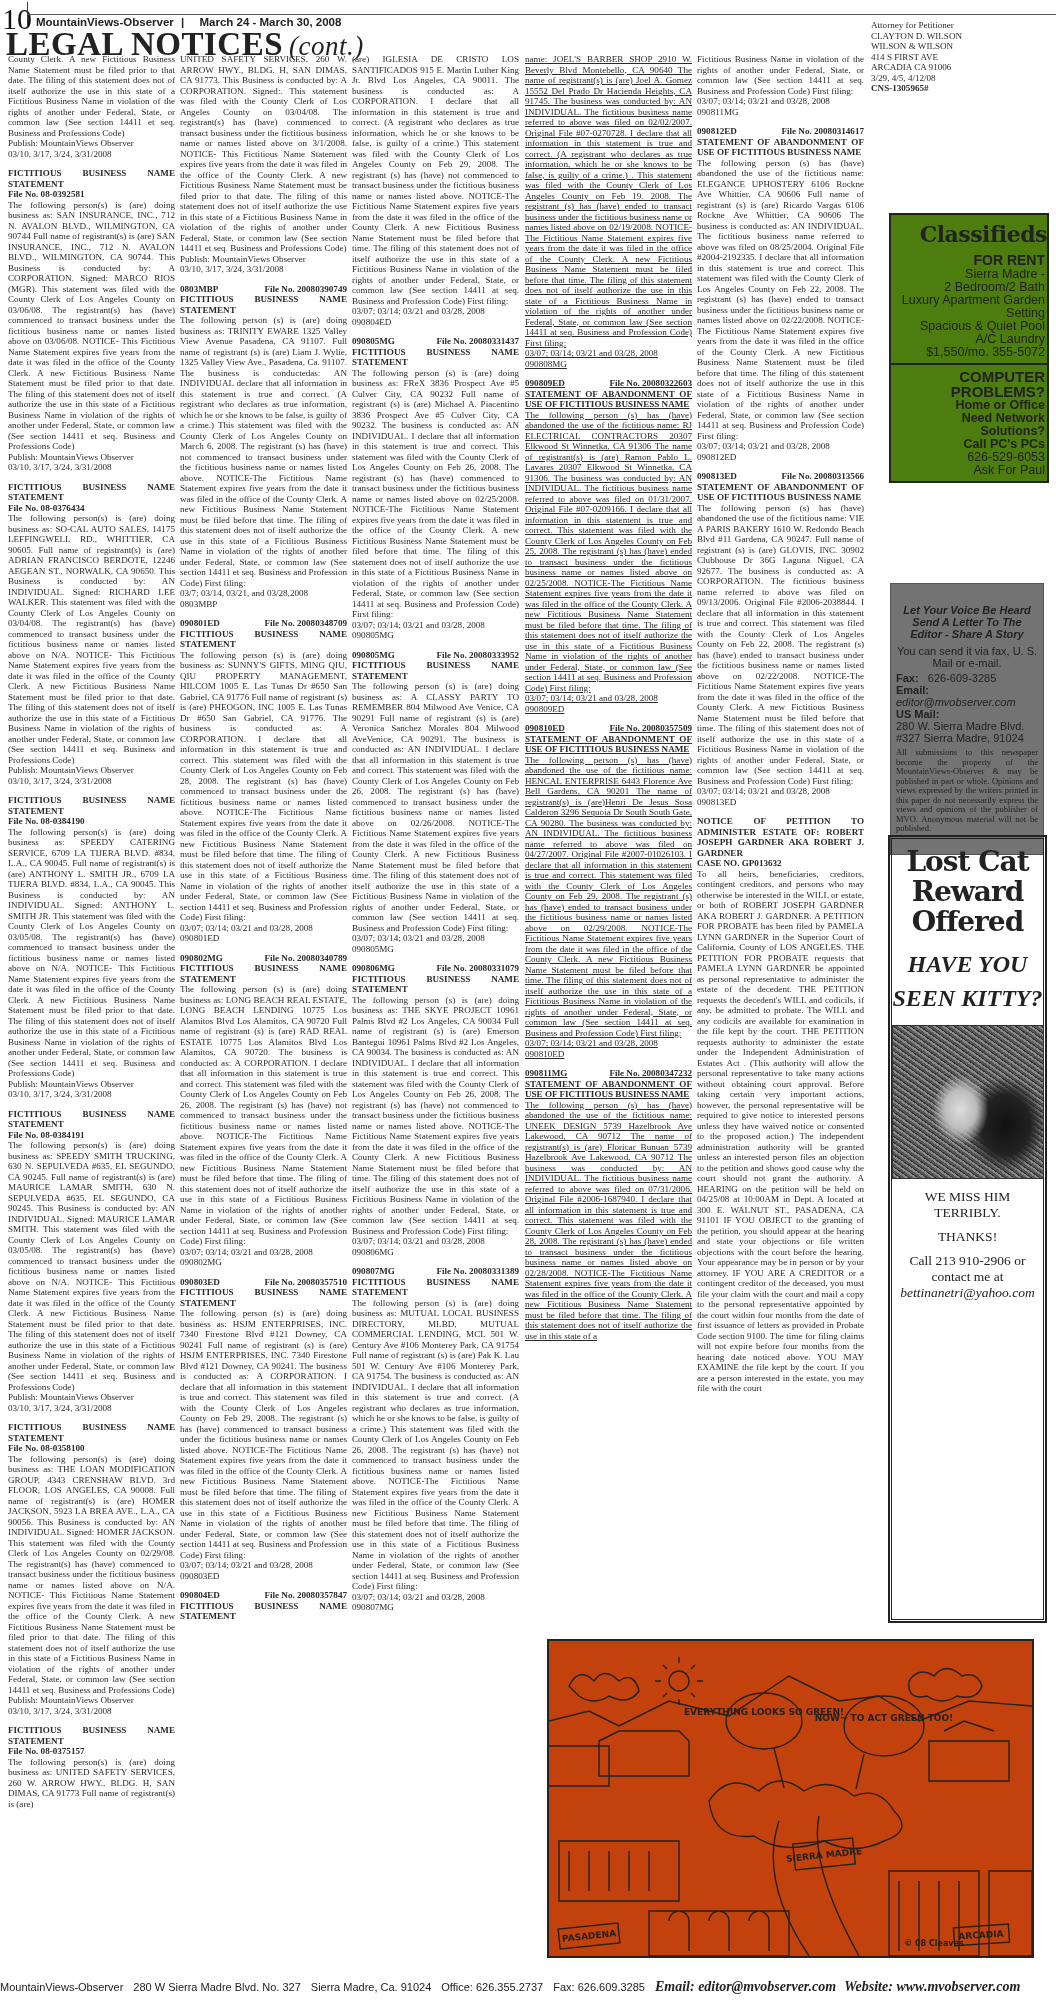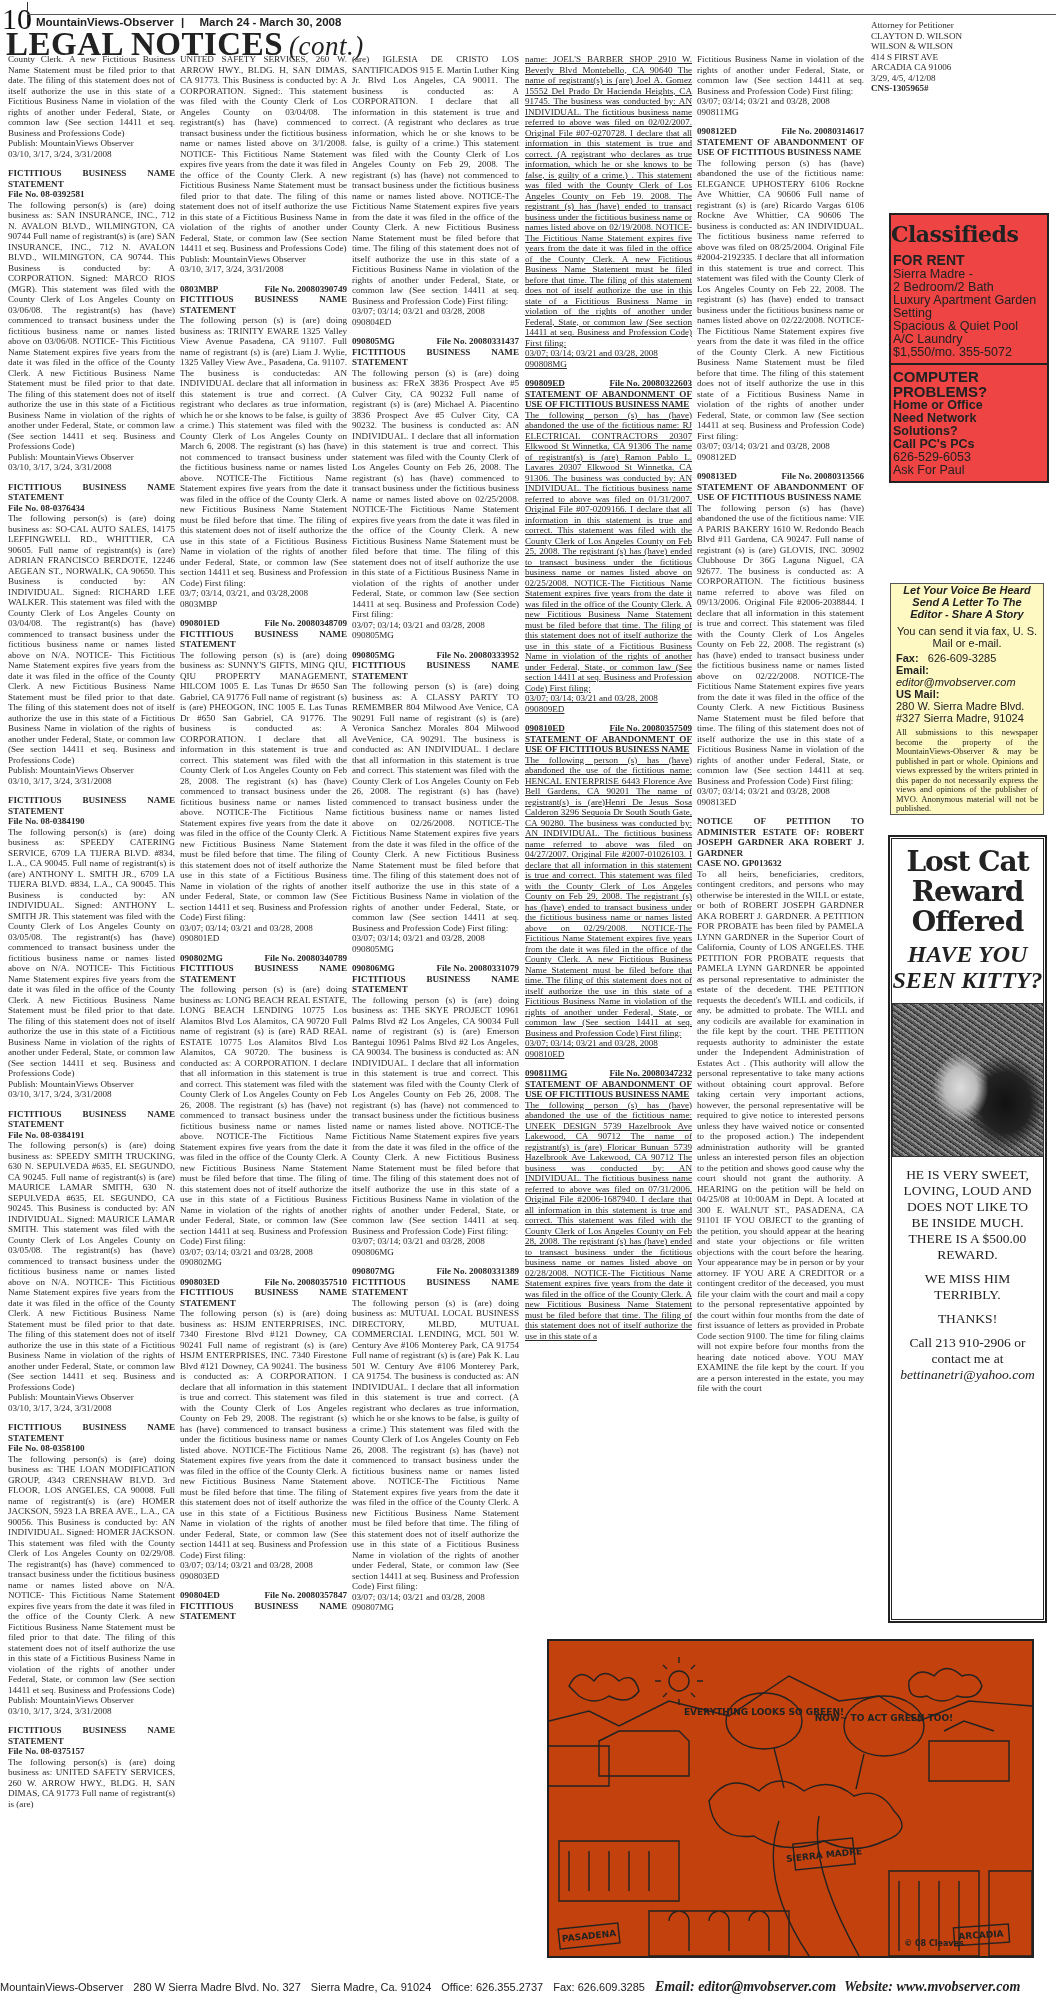--- a/index.html
+++ b/index.html
@@ -15,36 +15,36 @@
   .col p{margin:0;}
   .notice{margin-bottom:9px;}
   .notice .hd{font-weight:bold;}
   .code-row{display:flex;justify-content:space-between;font-weight:bold;}
   .c1{left:8px;height:1905px;}
   .c2{left:180px;height:1905px;}
   .c3{left:352px;height:1570px;}
   .c4{left:525px;height:1570px;text-decoration:underline;}
   .c5{left:697px;height:1570px;}
   .c6{left:871px;top:20px;width:178px;height:190px;}
-  .classifieds{position:absolute;left:889px;top:213px;width:156px;border:2px solid #222;font-family:"Liberation Sans",sans-serif;text-align:left;background:#ef4444;}
+  .classifieds{position:absolute;left:889px;top:213px;width:156px;border:2px solid #222;font-family:"Liberation Sans",sans-serif;text-align:right;background:#4d7c0f;}
   .classifieds .cap{font-family:"DejaVu Serif",serif;font-weight:bold;font-size:22px;padding:6px 0 2px;letter-spacing:-0.5px;}
   .ad{border-top:2px solid #222;padding:4px 2px;font-size:12.5px;line-height:13px;}
   .ad:first-of-type{border-top:none;}
   .ad .h{font-weight:bold;font-size:14px;line-height:15px;}
   .ad .it{font-style:italic;}
   .ad .bold{font-weight:bold;}
-  .voice{position:absolute;left:890px;top:583px;width:154px;border:1px solid #555;background:#fef9c3;padding:0 5px;font-family:"Liberation Sans",sans-serif;font-size:11px;line-height:12px;box-sizing:border-box;}
+  .voice{position:absolute;left:890px;top:583px;width:154px;border:1px solid #555;background:#737373;padding:20px 5px;font-family:"Liberation Sans",sans-serif;font-size:11px;line-height:12px;box-sizing:border-box;}
   .voice .head{font-weight:bold;font-style:italic;text-align:center;font-size:11px;margin-bottom:5px;}
   .voice .body{text-align:center;margin-bottom:3px;}
   .voice .lbl{font-weight:bold;}
   .voice .em{font-style:italic;}
   .voice .disc{font-family:"Liberation Serif",serif;font-size:8.5px;line-height:9.5px;text-align:justify;margin-top:4px;}
   .lostcat{position:absolute;left:889px;top:836px;width:157px;height:786px;border:3px double #222;outline:1px solid #222;text-align:center;font-family:"Liberation Serif",serif;box-sizing:border-box;}
   .lostcat .big{font-family:"DejaVu Serif",serif;font-weight:bold;font-size:28px;line-height:30px;margin-top:8px;letter-spacing:-1px;}
-  .lostcat .have{font-style:italic;font-weight:bold;font-size:24px;line-height:26px;margin-top:4px;}
+  .lostcat .have{font-style:italic;font-weight:bold;font-size:24px;line-height:34px;margin-top:10px;}
   .catphoto{width:150px;height:152px;margin:10px auto 10px;background:
     radial-gradient(ellipse 40px 50px at 45% 55%,#ddd 0,#bbb 40%,transparent 70%),
     radial-gradient(ellipse 50px 60px at 75% 65%,#111 0,#222 50%,transparent 80%),
     repeating-linear-gradient(35deg,#555 0 2px,#888 2px 4px,#333 4px 5px);
     border:1px solid #333;}
   .lostcat .txt{font-size:13.5px;line-height:16px;padding:0 6px;}
   .lostcat .txt p{margin:0 0 8px;}
   .cartoon{position:absolute;left:547px;top:1639px;width:483px;height:315px;border:2px solid #222;background:#c2410c;overflow:hidden;}
   .footer{position:absolute;left:0;top:1977px;width:1056px;height:20px;font-size:11px;color:#222;display:flex;align-items:center;font-family:"Liberation Sans",sans-serif;white-space:nowrap;}
   .footer span{margin-right:10px;}
@@ -328,21 +328,20 @@
   <div class="lbl">US Mail:</div>
   <div>280 W. Sierra Madre Blvd. #327 Sierra Madre, 91024</div>
   <div class="disc">All submissions to this newspaper become the property of the MountainViews-Observer &amp; may be published in part or whole. Opinions and views expressed by the writers printed in this paper do not necessarily express the views and opinions of the publisher of MVO. Anonymous material will not be published.</div>
 </div>
 
 <div class="lostcat">
   <div class="big">Lost Cat Reward Offered</div>
   <div class="have">HAVE YOU SEEN KITTY?</div>
   <div class="catphoto"></div>
   <div class="txt">
-    <p>HE IS VERY SWEET, LOVING, LOUD AND DOES NOT LIKE TO BE INSIDE MUCH. THERE IS A $500.00 REWARD.</p>
     <p>WE MISS HIM TERRIBLY.</p>
     <p>THANKS!</p>
     <p style="margin-bottom:0">Call 213 910-2906 or contact me at</p>
     <p style="font-style:italic;word-break:break-all">bettinanetri@yahoo.com</p>
   </div>
 </div>
 
 <div class="cartoon">
   <svg width="483" height="315" viewBox="0 0 483 315">
     <g fill="none" stroke="#222" stroke-width="1.4">

